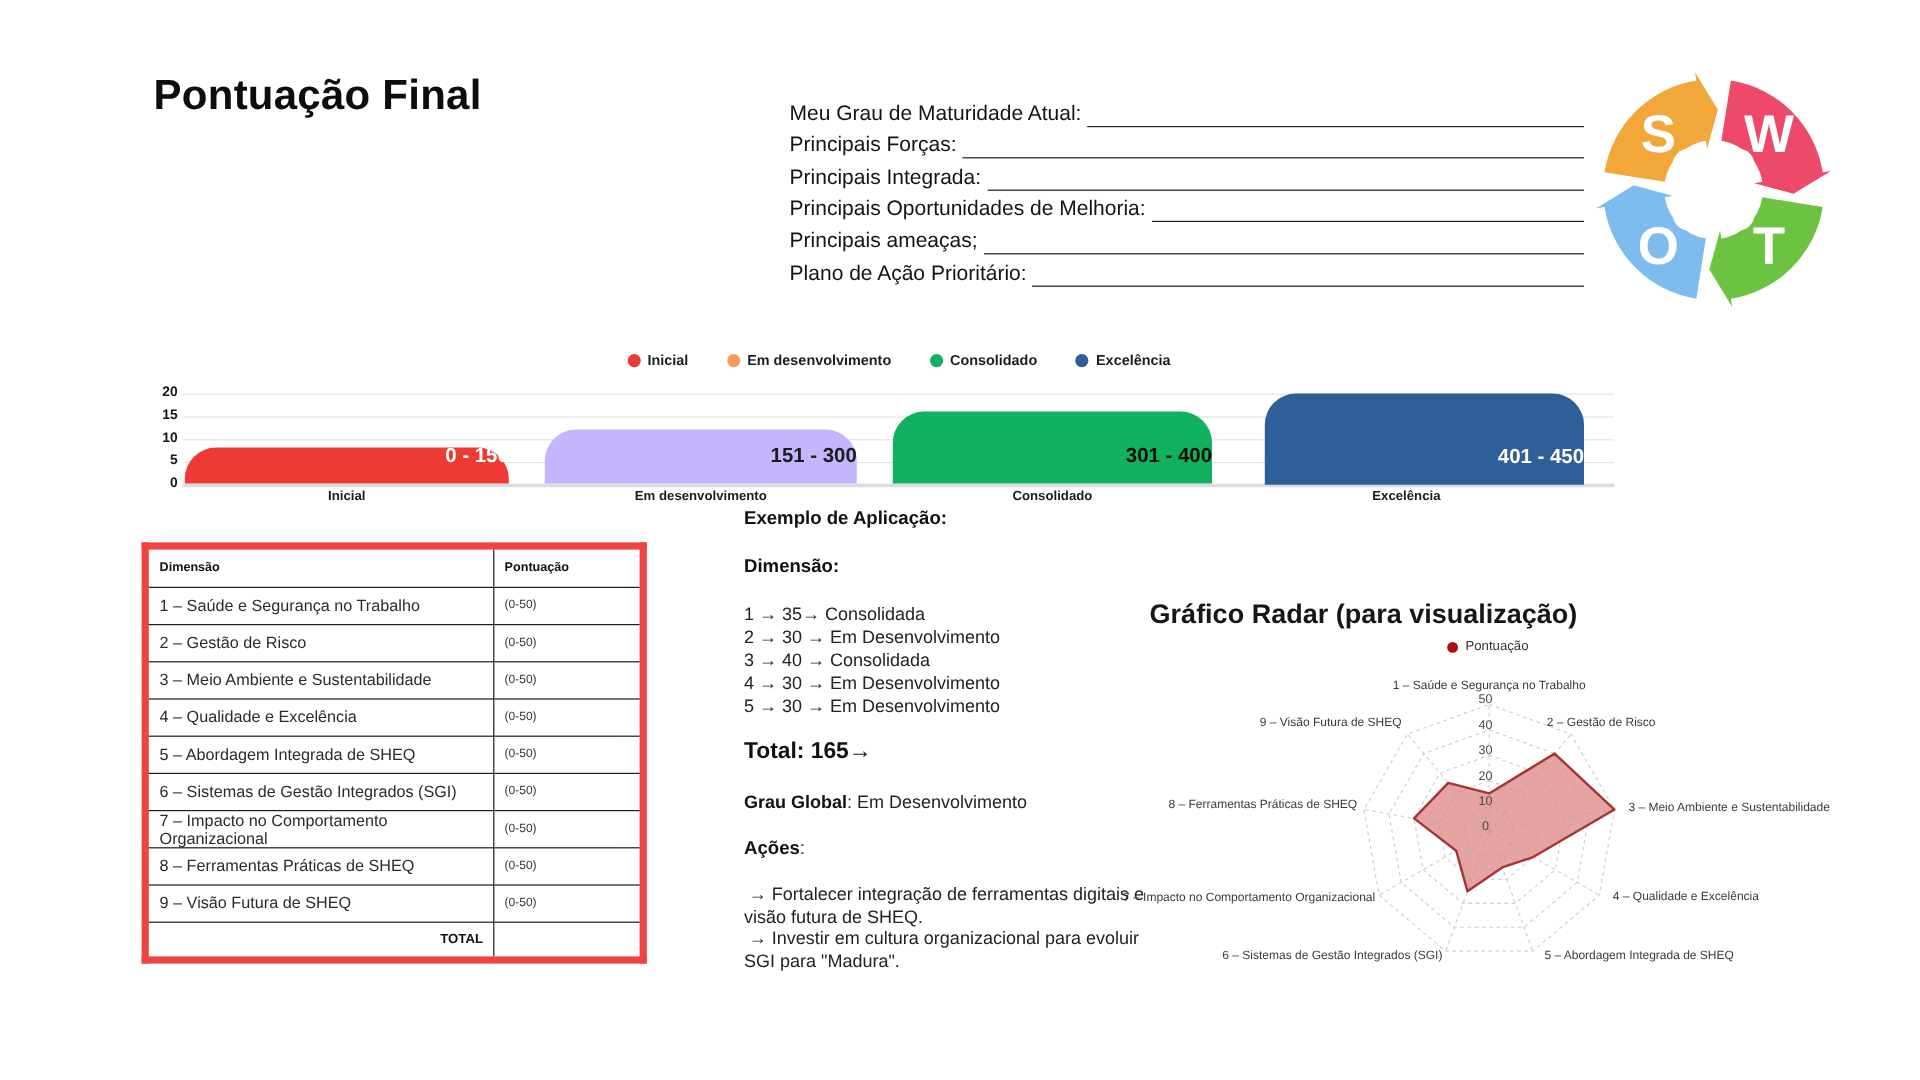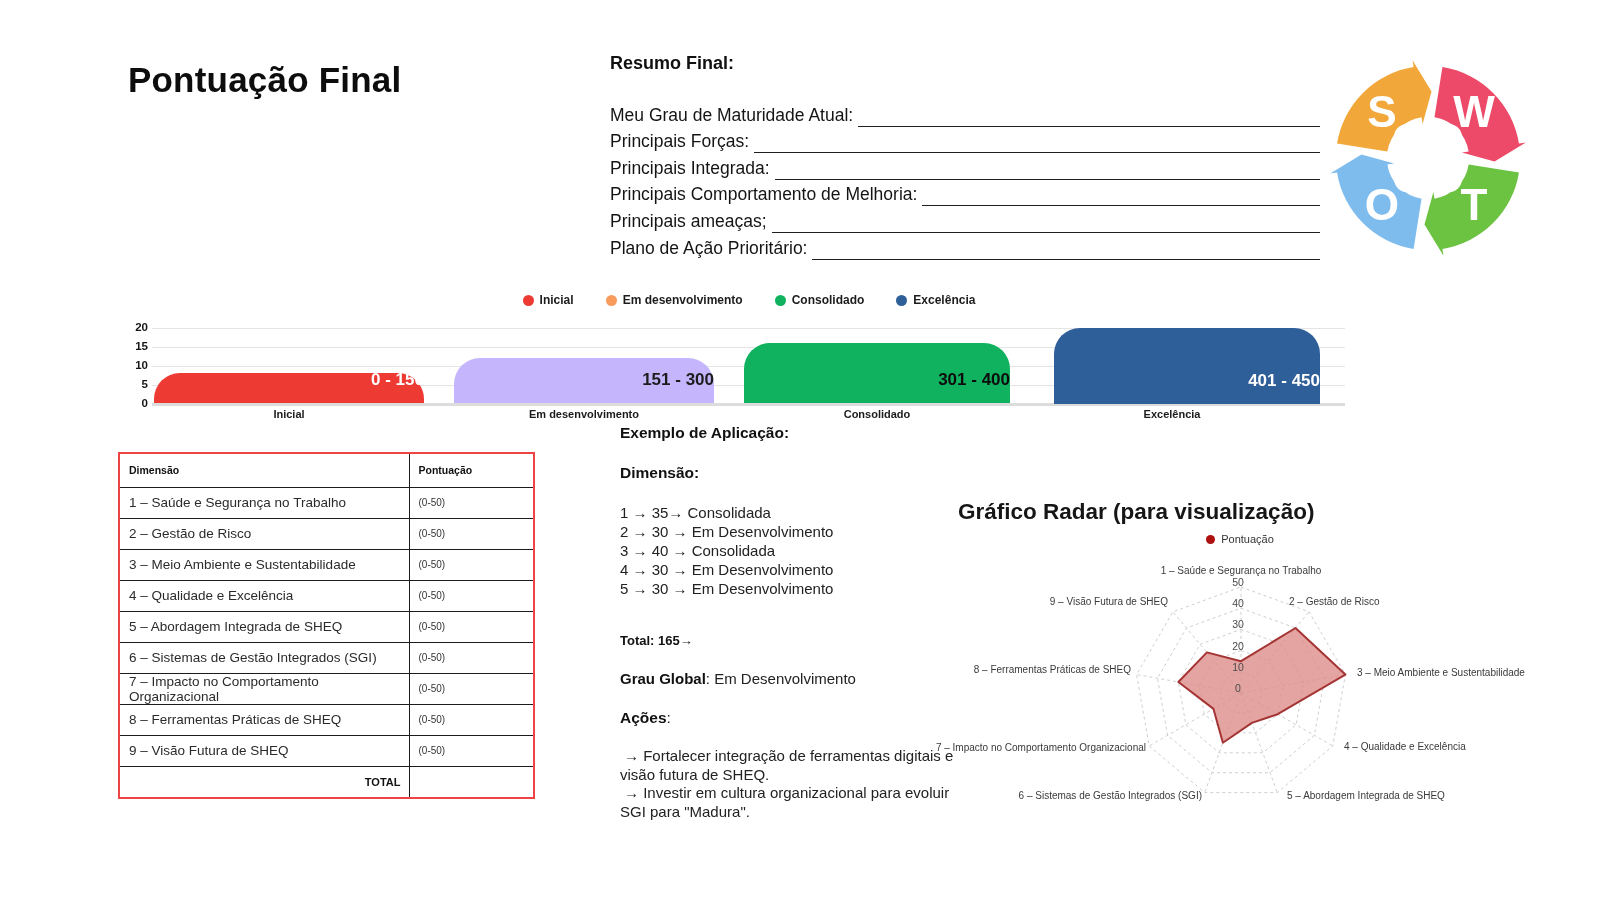--- a/index.html
+++ b/index.html
@@ -9,21 +9,21 @@
     font-family:"Liberation Sans", sans-serif; color:#1a1a1a; overflow:hidden;
   }
   .abs { position:absolute; }
 
   
   .main-title { left:128px; top:60px; font-size:35px; font-weight:bold; color:#0d0d0d; letter-spacing:.2px; }
 
   
   .resumo { left:610px; top:53px; width:710px; }
   .resumo h3 { font-size:18px; font-weight:bold; color:#111; }
-  .resumo-fields { margin-top:26px; }
+  .resumo-fields { margin-top:26px;margin-left:48px; }
   .field-row { display:flex; align-items:flex-end; height:26.6px; }
   .field-label { font-size:17.5px; color:#141414; white-space:nowrap; line-height:23px; }
   .fill-line { flex:1; border-bottom:1.6px solid #1f1f1f; height:20px; margin-left:5px; }
 
   
   .swot-box { left:1330px; top:60px; width:196px; height:196px; }
   .swot-letter { font-weight:bold; font-size:45px; fill:#ffffff; text-anchor:middle; font-family:"Liberation Sans",sans-serif; }
 
   
   .bar-chart { left:118px; top:292px; width:1262px; height:132px; }
@@ -33,34 +33,34 @@
   .legend-label { font-size:12px; font-weight:bold; color:#1c1c1c; }
   .gridline { position:absolute; height:1px; background:#e4e4e4; }
   .baseline { position:absolute; height:3px; background:#dcdcdc; }
   .ytick { position:absolute; width:30px; text-align:right; font-size:11.5px; font-weight:bold; color:#161616; }
   .bar { position:absolute; border-radius:26px 26px 0 0; }
   .bar-range { position:absolute; left:0; right:0; bottom:13px; text-align:right; font-size:17px; font-weight:bold; }
   .cat-label { position:absolute; text-align:center; font-size:11px; font-weight:bold; color:#1b1b1b; }
 
   
   .dims-table { left:118px; top:452px; }
-  table { border-collapse:collapse; width:415px; border:2px solid #ef4444; table-layout:fixed; }
+  table { border-collapse:collapse; width:415px; border:6px solid #ef4444; table-layout:fixed; }
   th, td { border:1px solid #1c1c1c; vertical-align:middle; }
   th { height:34px; text-align:left; font-size:10.5px; font-weight:bold; color:#111; padding-left:9px; }
   td { height:31px; font-size:13.5px; color:#2b2b2b; padding-left:9px; }
   td.score { font-size:10px; color:#333; }
   tr.total-row td { height:32px; }
   td.total-cell { text-align:right; font-weight:bold; font-size:11px; padding-right:8px; color:#111; }
 
   
   .example { left:620px; top:424px; width:345px; font-size:15px; color:#222; }
   .example h4 { font-size:15.5px; font-weight:bold; color:#111; }
   .ex-sub { margin-top:22px; }
   .ex-items { margin-top:21px; line-height:19px; }
-  .ex-total { margin-top:35px; font-weight:bold; color:#111; font-size:13px; }
+  .ex-total { margin-top:18px; font-weight:bold; color:#111; font-size:19px; }
   .ex-grau { margin-top:22px; }
   .ex-grau b, .ex-acoes b { color:#111; }
   .ex-acoes { margin-top:22px; font-size:15.5px; }
   .ex-actions { margin-top:20px; line-height:18.6px; }
   .ex-actions p { text-indent:4px; }
 
   
   .radar-title { left:958px; top:499px; font-size:22.5px; color:#161616; }
   .radar-legend { left:1120px; top:533px; width:240px; display:flex; justify-content:center; align-items:center; gap:6px; }
   .radar-legend .legend-dot { width:9px; height:9px; }
@@ -70,36 +70,35 @@
   .radar-tick { font-size:10.5px; fill:#4a4a4a; text-anchor:middle; font-family:"Liberation Sans",sans-serif; }
 </style>
 </head>
 <body>
 
 <div class="page">
 
   <h1 class="abs main-title">Pontuação Final</h1>
 
   <div class="abs resumo">
-    <h3>Resumo Final:</h3>
     <div class="resumo-fields" id="resumo-fields">
         <div class="field-row">
           <div class="field-label">Meu Grau de Maturidade Atual:</div>
           <div class="fill-line"></div>
         </div>
         <div class="field-row">
           <div class="field-label">Principais Forças:</div>
           <div class="fill-line"></div>
         </div>
         <div class="field-row">
           <div class="field-label">Principais Integrada:</div>
           <div class="fill-line"></div>
         </div>
         <div class="field-row">
-          <div class="field-label">Principais Comportamento de Melhoria:</div>
+          <div class="field-label">Principais Oportunidades de Melhoria:</div>
           <div class="fill-line"></div>
         </div>
         <div class="field-row">
           <div class="field-label">Principais ameaças;</div>
           <div class="fill-line"></div>
         </div>
         <div class="field-row">
           <div class="field-label">Plano de Ação Prioritário:</div>
           <div class="fill-line"></div>
         </div>

